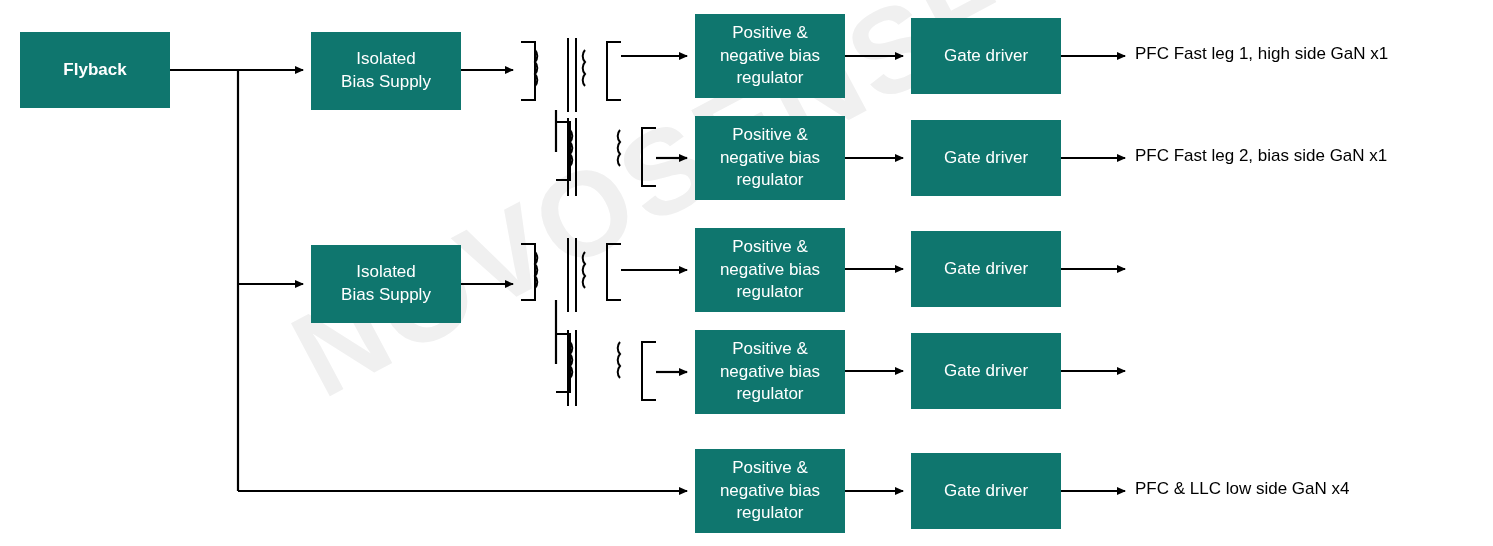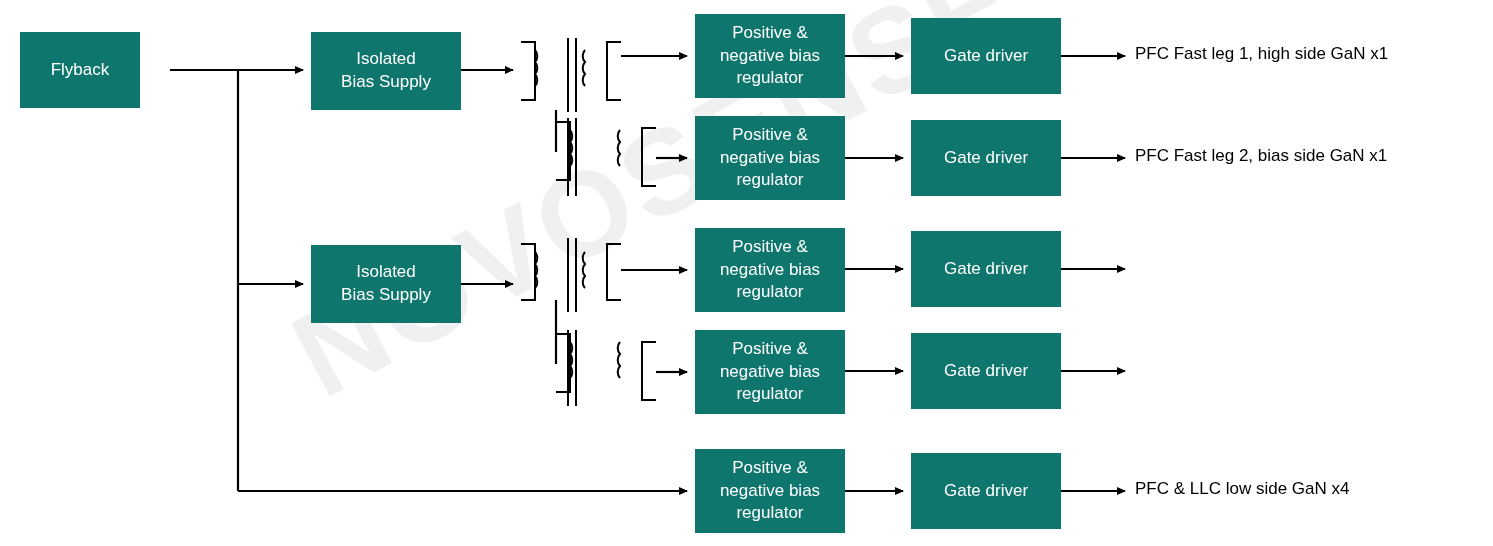--- a/index.html
+++ b/index.html
@@ -150,21 +150,21 @@
         <path d="M556,334 L570,334 L570,392 L556,392"></path>
         <path d="M570,342 a9,9 0 0 1 0,12 a9,9 0 0 1 0,12 a9,9 0 0 1 0,12"></path>
         <path d="M568,330 L568,406"></path>
         <path d="M576,330 L576,406"></path>
         <path d="M620,342 a9,9 0 0 0 0,12 a9,9 0 0 0 0,12 a9,9 0 0 0 0,12"></path>
         <path d="M656,342 L642,342 L642,400 L656,400"></path>
       </g>
     </g>
   </svg>
 
-  <div class="box" style="left:20px; top:32px; width:120px; height:76px;">
+  <div class="box" style="left:20px; top:32px; width:150px; height:76px;font-weight:bold;">
     <span>Flyback</span>
   </div>
 
   <div class="box" style="left:311px; top:32px; width:150px; height:78px; white-space:pre-line;">
     <span style="white-space:pre-line;">Isolated
 Bias Supply</span>
   </div>
   <div class="box" style="left:311px; top:245px; width:150px; height:78px; white-space:pre-line;">
     <span style="white-space:pre-line;">Isolated
 Bias Supply</span>

